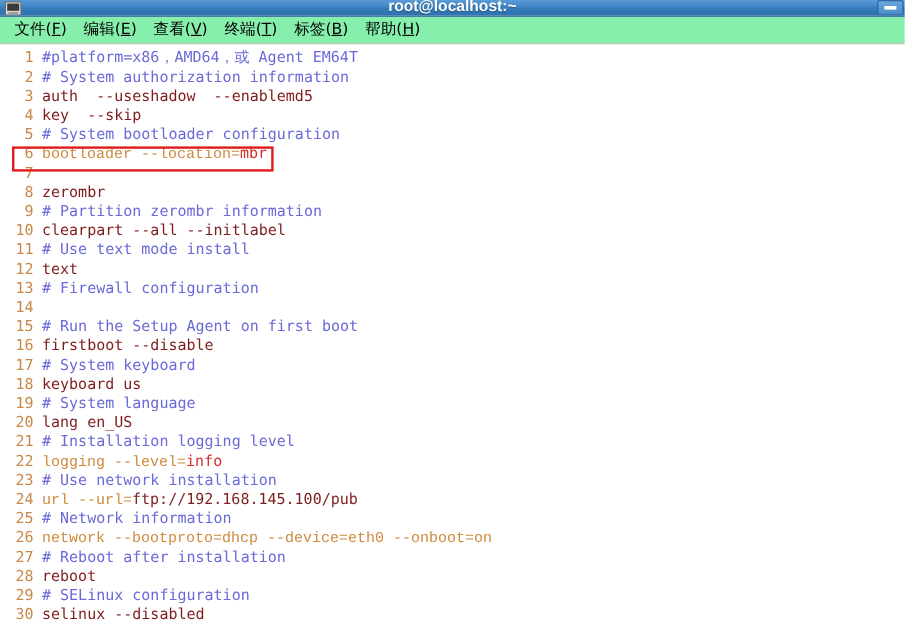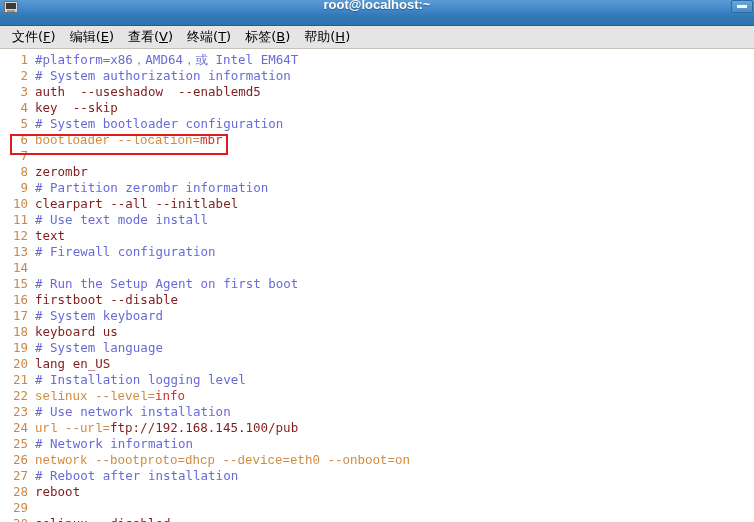--- a/index.html
+++ b/index.html
@@ -10,21 +10,21 @@
     width: 754px;
     height: 522px;
     overflow: hidden;
     background: #ffffff;
     font-family: "Liberation Sans", sans-serif;
   }
 
   
   #titlebar {
     position: relative;
-    height: 26px;
+    height: 14px;
     background: linear-gradient(to bottom, #5b9bd5 0%, #3d84c6 45%, #347ab8 60%, #2f72b0 100%);
     border-bottom: 1px solid #1f5d96;
     box-sizing: border-box;
     overflow: hidden;
   }
   #titlebar .title-text {
     position: absolute;
     left: 0; right: 0;
     top: -3px;
     text-align: center;
@@ -78,21 +78,21 @@
     left: 5px;
     top: 4px;
     width: 10px;
     height: 3px;
     background: #ffffff;
   }
 
   
   #menubar {
     height: 23px;
-    background: #e5e5e5;
+    background: #86efac;
     border-bottom: 1px solid #c6c2b8;
     box-sizing: border-box;
     display: flex;
     align-items: center;
     padding-left: 5px;
   }
   .menu-item {
     font-size: 13px;
     color: #000000;
     padding: 1px 7px 2px 7px;
@@ -171,45 +171,45 @@
     <div class="menu-item"><span class="mn">文件</span><span>(</span><span class="ac">F</span><span>)</span></div>
     <div class="menu-item"><span class="mn">编辑</span><span>(</span><span class="ac">E</span><span>)</span></div>
     <div class="menu-item"><span class="mn">查看</span><span>(</span><span class="ac">V</span><span>)</span></div>
     <div class="menu-item"><span class="mn">终端</span><span>(</span><span class="ac">T</span><span>)</span></div>
     <div class="menu-item"><span class="mn">标签</span><span>(</span><span class="ac">B</span><span>)</span></div>
     <div class="menu-item"><span class="mn">帮助</span><span>(</span><span class="ac">H</span><span>)</span></div>
   </div>
 
 <div id="editor">
   <div id="code-lines">
-      <div class="code-line"><span class="lineno">1</span><span class="linetext"><span class="c-comment">#platform=x86，AMD64，或 Intel EM64T</span></span></div>
+      <div class="code-line"><span class="lineno">1</span><span class="linetext"><span class="c-comment">#platform=x86，AMD64，或 Agent EM64T</span></span></div>
       <div class="code-line"><span class="lineno">2</span><span class="linetext"><span class="c-comment"># System authorization information</span></span></div>
       <div class="code-line"><span class="lineno">3</span><span class="linetext"><span class="c-code">auth  --useshadow  --enablemd5</span></span></div>
       <div class="code-line"><span class="lineno">4</span><span class="linetext"><span class="c-code">key  --skip</span></span></div>
       <div class="code-line"><span class="lineno">5</span><span class="linetext"><span class="c-comment"># System bootloader configuration</span></span></div>
       <div class="code-line"><span class="lineno">6</span><span class="linetext"><span class="c-orange">bootloader --location=</span><span class="c-red">mbr</span></span></div>
       <div class="code-line"><span class="lineno">7</span></div>
       <div class="code-line"><span class="lineno">8</span><span class="linetext"><span class="c-code">zerombr</span></span></div>
       <div class="code-line"><span class="lineno">9</span><span class="linetext"><span class="c-comment"># Partition zerombr information</span></span></div>
       <div class="code-line"><span class="lineno">10</span><span class="linetext"><span class="c-code">clearpart --all --initlabel</span></span></div>
       <div class="code-line"><span class="lineno">11</span><span class="linetext"><span class="c-comment"># Use text mode install</span></span></div>
       <div class="code-line"><span class="lineno">12</span><span class="linetext"><span class="c-code">text</span></span></div>
       <div class="code-line"><span class="lineno">13</span><span class="linetext"><span class="c-comment"># Firewall configuration</span></span></div>
       <div class="code-line"><span class="lineno">14</span></div>
       <div class="code-line"><span class="lineno">15</span><span class="linetext"><span class="c-comment"># Run the Setup Agent on first boot</span></span></div>
       <div class="code-line"><span class="lineno">16</span><span class="linetext"><span class="c-code">firstboot --disable</span></span></div>
       <div class="code-line"><span class="lineno">17</span><span class="linetext"><span class="c-comment"># System keyboard</span></span></div>
       <div class="code-line"><span class="lineno">18</span><span class="linetext"><span class="c-code">keyboard us</span></span></div>
       <div class="code-line"><span class="lineno">19</span><span class="linetext"><span class="c-comment"># System language</span></span></div>
       <div class="code-line"><span class="lineno">20</span><span class="linetext"><span class="c-code">lang en_US</span></span></div>
       <div class="code-line"><span class="lineno">21</span><span class="linetext"><span class="c-comment"># Installation logging level</span></span></div>
-      <div class="code-line"><span class="lineno">22</span><span class="linetext"><span class="c-orange">selinux --level=</span><span class="c-red">info</span></span></div>
+      <div class="code-line"><span class="lineno">22</span><span class="linetext"><span class="c-orange">logging --level=</span><span class="c-red">info</span></span></div>
       <div class="code-line"><span class="lineno">23</span><span class="linetext"><span class="c-comment"># Use network installation</span></span></div>
       <div class="code-line"><span class="lineno">24</span><span class="linetext"><span class="c-orange">url --url=</span><span class="c-code">ftp://192.168.145.100/pub</span></span></div>
       <div class="code-line"><span class="lineno">25</span><span class="linetext"><span class="c-comment"># Network information</span></span></div>
       <div class="code-line"><span class="lineno">26</span><span class="linetext"><span class="c-orange">network --bootproto=dhcp --device=eth0 --onboot=on</span></span></div>
       <div class="code-line"><span class="lineno">27</span><span class="linetext"><span class="c-comment"># Reboot after installation</span></span></div>
       <div class="code-line"><span class="lineno">28</span><span class="linetext"><span class="c-code">reboot</span></span></div>
-      <div class="code-line"><span class="lineno">29</span></div>
+      <div class="code-line"><span class="lineno">29</span><span class="linetext"><span class="c-comment"># SELinux configuration</span></span></div>
       <div class="code-line"><span class="lineno">30</span><span class="linetext"><span class="c-code">selinux --disabled</span></span></div>
     </div>
   <div id="highlight-box" style="border-color: rgb(224, 27, 27);"></div>
 </div>
 
 </body></html>

